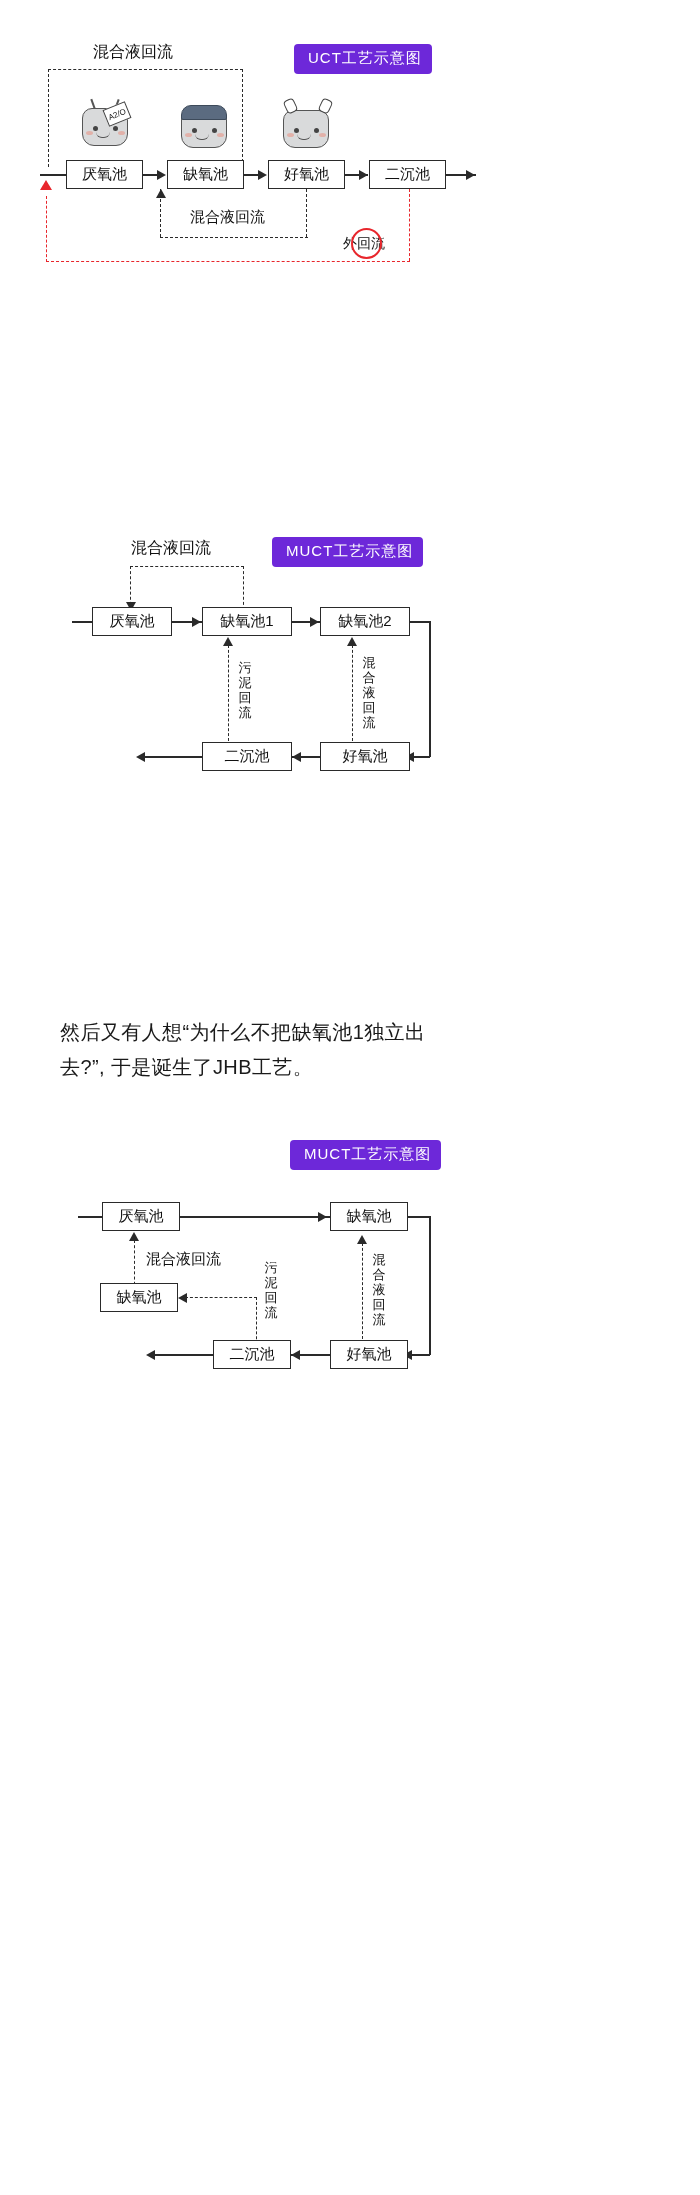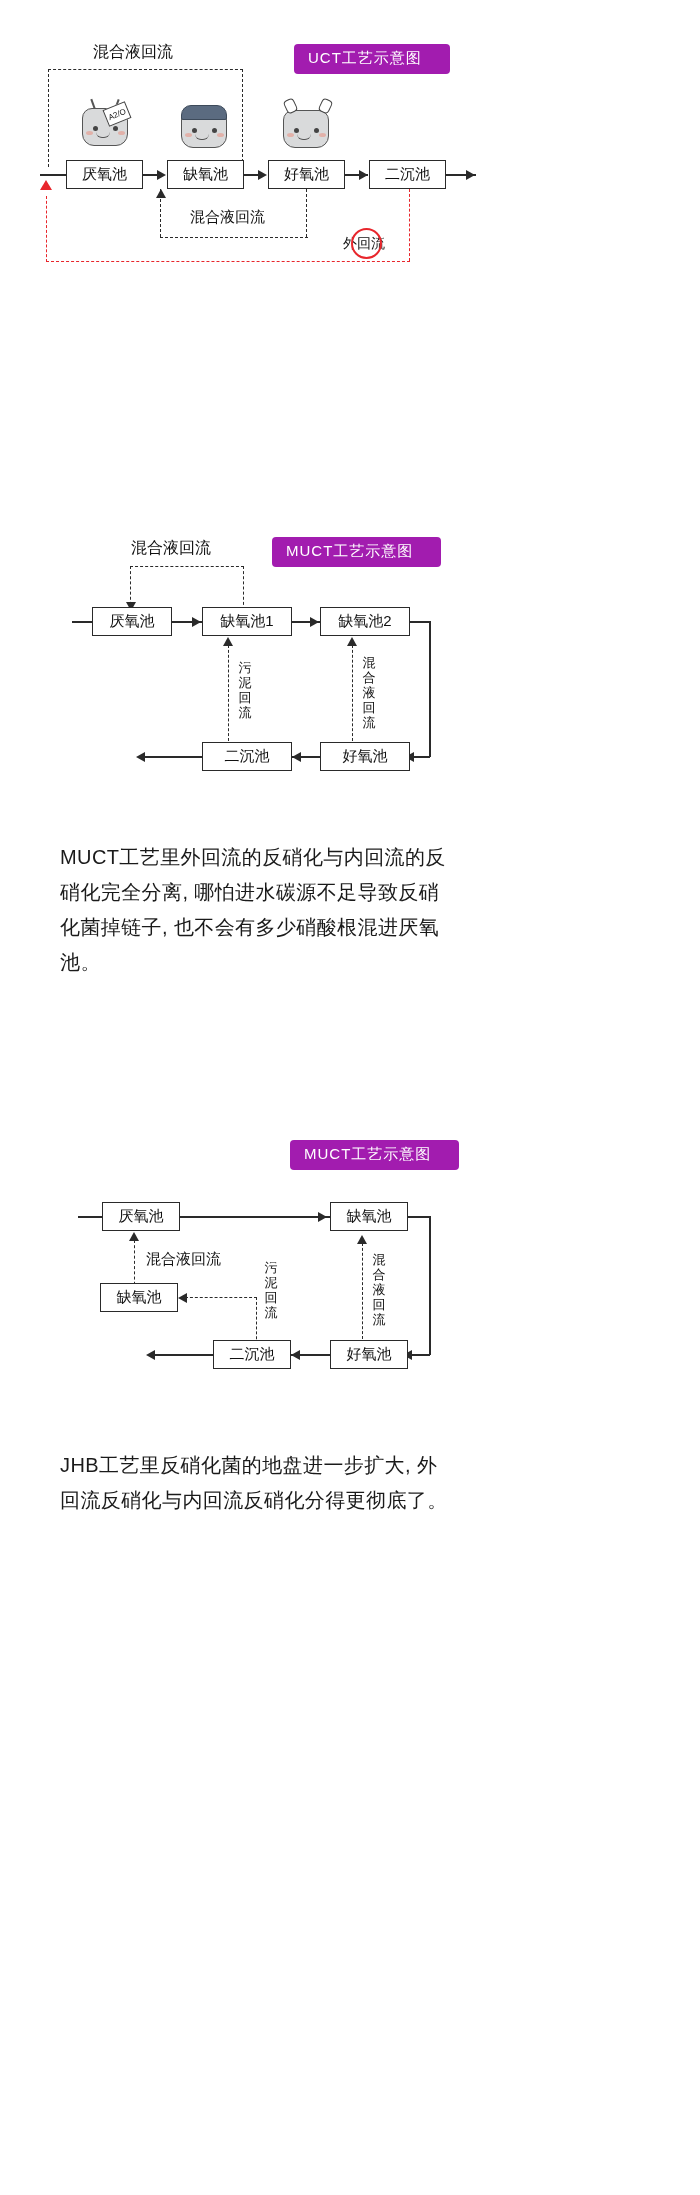--- a/index.html
+++ b/index.html
@@ -8,25 +8,25 @@
     background:#ffffff;
     font-family:"Liberation Sans","DejaVu Sans",sans-serif;
     color:#111;
     -webkit-font-smoothing:antialiased;
   }
   .page{position:relative;width:700px;height:2195px;overflow:hidden;}
 
   
   .badge{
     display:inline-block;
-    background:#a21caf;
+    background:#6d28d9;
     color:#ffffff;
     font-size:15px;
     letter-spacing:1px;
-    padding:5px 28px 6px 14px;
+    padding:5px 10px 6px 14px;
     border-radius:4px;
     white-space:nowrap;
   }
   .box{
     position:absolute;
     border:1.5px solid #2a2a2a;
     background:#ffffff;
     color:#111;
     font-size:15px;
     display:flex;
@@ -200,22 +200,22 @@
     <div class="dash-v" style="left:228px;top:645px;height:96px;"></div>
     <div class="ar-u" style="left:223px;top:637px;"></div>
     <div class="lbl-v" style="left:238px;top:660px;">污泥回流</div>
 
     <div class="dash-v" style="left:352px;top:645px;height:96px;"></div>
     <div class="ar-u" style="left:347px;top:637px;"></div>
     <div class="lbl-v" style="left:362px;top:655px;">混合液回流</div>
 
   </div>
 
-  <div class="para" style="left:60px;top:840px;width:395px;">MUCT工艺里外回流的反硝化与内回流的反硝化完全分离, 哪怕进水碳源不足导致反硝化菌掉链子, 也不会有多少硝酸根混进厌氧池。</div>
-
+
+  <div class="para" style="left:60px;top:1015px;width:395px;">然后又有人想“为什么不把缺氧池1独立出去?”, 于是诞生了JHB工艺。</div>
 
   <div>
 
     <div class="badge" style="position:absolute;left:290px;top:1140px;">MUCT工艺示意图</div>
 
     <div class="hline" style="left:78px;top:1216px;width:24px;"></div>
     <div class="box" style="left:102px;top:1202px;width:78px;height:29px;">厌氧池</div>
     <div class="hline" style="left:180px;top:1216px;width:150px;"></div>
     <div class="ar-r" style="left:318px;top:1212px;"></div>
     <div class="box" style="left:330px;top:1202px;width:78px;height:29px;">缺氧池</div>
@@ -241,15 +241,14 @@
     <div class="ar-l" style="left:291px;top:1350px;"></div>
     <div class="hline" style="left:150px;top:1354px;width:63px;"></div>
     <div class="ar-l" style="left:146px;top:1350px;"></div>
 
     <div class="dash-v" style="left:362px;top:1243px;height:96px;"></div>
     <div class="ar-u" style="left:357px;top:1235px;"></div>
     <div class="lbl-v" style="left:372px;top:1252px;">混合液回流</div>
 
   </div>
 
-  <div class="para" style="left:60px;top:1448px;width:395px;">JHB工艺里反硝化菌的地盘进一步扩大, 外回流反硝化与内回流反硝化分得更彻底了。</div>
 
 </div>
 
 </body></html>

